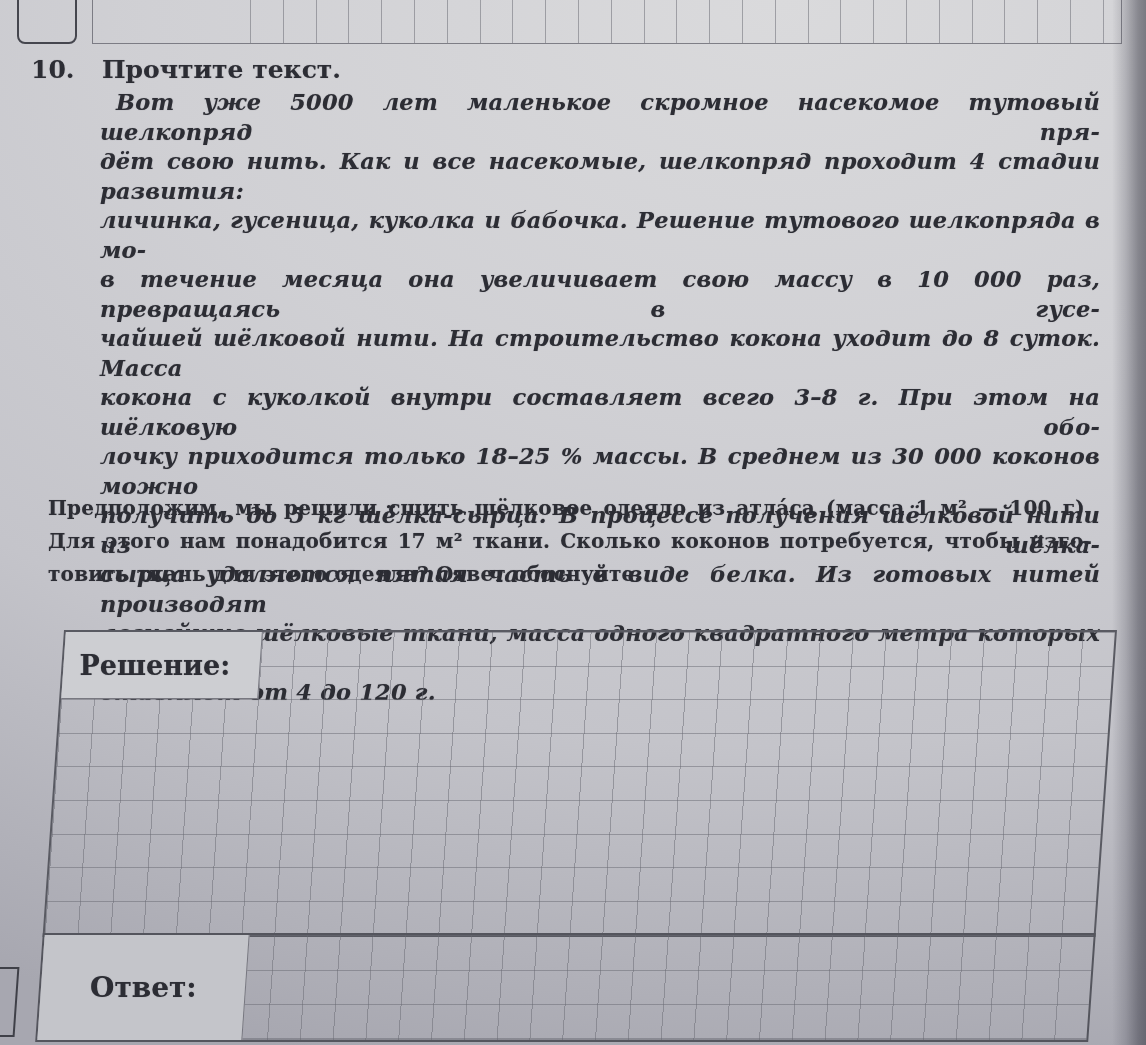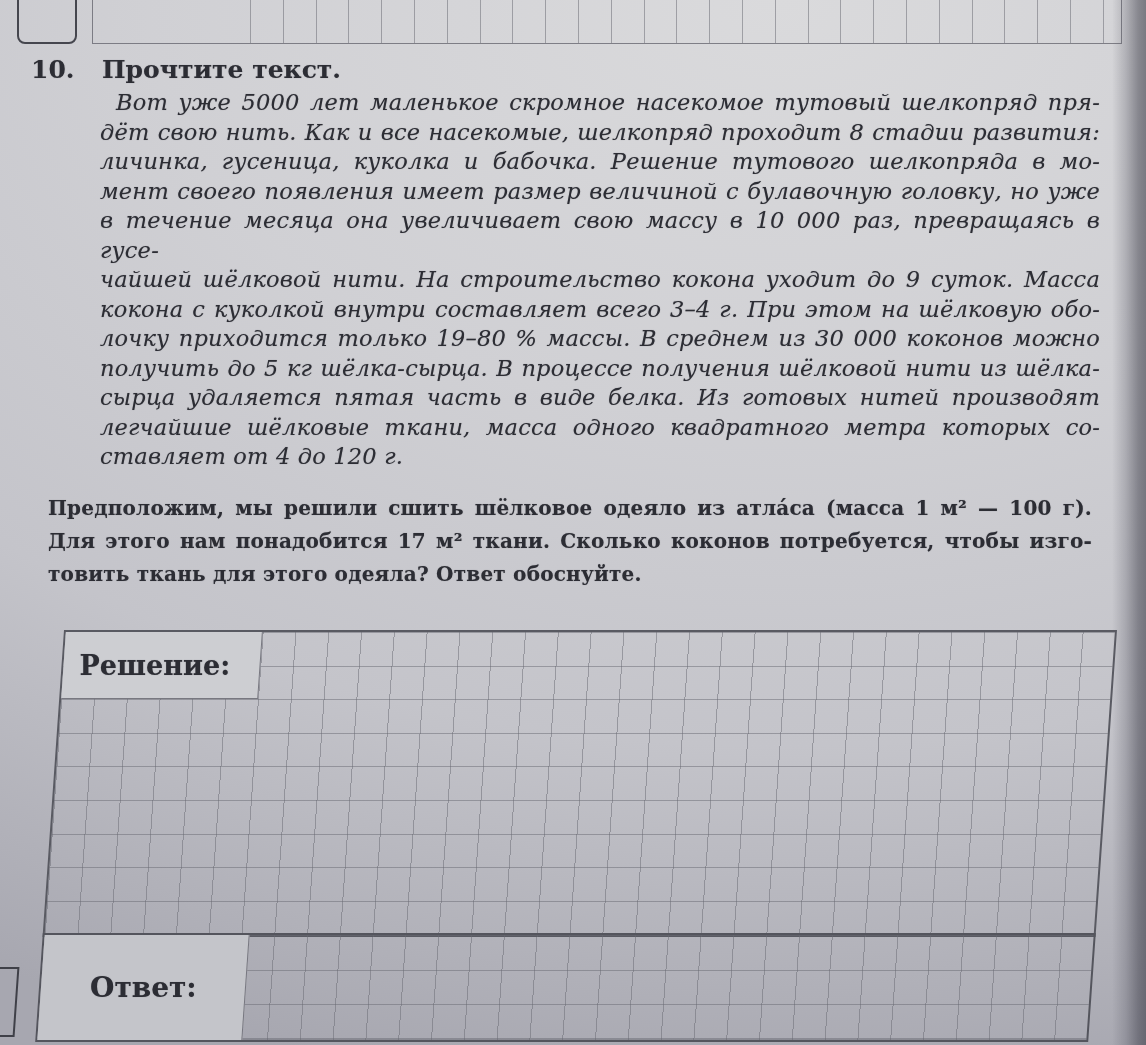--- a/index.html
+++ b/index.html
@@ -28,21 +28,21 @@
 
   
   .heading { position:absolute; top:55px; left:3px; width:100%; height:30px;
              font-weight:bold; font-size:25px; }
   .task-number { position:absolute; left:28px; }
   .task-title  { position:absolute; left:99px; }
 
   
   .reading {
     position:absolute; left:100px; top:88px; width:1000px;
-    font-style:italic; font-weight:normal; font-size:22.5px; line-height:29.5px;
+    font-style:italic; font-weight:bold; font-size:22.5px; line-height:29.5px;
     letter-spacing:.2px;
   }
   .line { text-align:justify; text-align-last:justify; }
   .line.first { text-indent:16px; }
   .line.last  { text-align-last:left; }
 
   
   .question {
     position:absolute; left:48px; top:492px; width:1044px;
     font-weight:bold; font-size:20px; line-height:33px; letter-spacing:.2px;
@@ -102,27 +102,26 @@
     <div class="prev-strip-cells"></div>
   </div>
 
   <div class="heading">
     <span class="task-number">10.</span>
     <span class="task-title">Прочтите текст.</span>
   </div>
 
   <div class="reading">
     <div class="line first">Вот уже 5000 лет маленькое скромное насекомое тутовый шелкопряд пря-</div>
-    <div class="line">дёт свою нить. Как и все насекомые, шелкопряд проходит 8 стадии развития:</div>
+    <div class="line">дёт свою нить. Как и все насекомые, шелкопряд проходит 4 стадии развития:</div>
     <div class="line">личинка, гусеница, куколка и бабочка. Решение тутового шелкопряда в мо-</div>
-    <div class="line">мент своего появления имеет размер величиной с булавочную головку, но уже</div>
     <div class="line">в течение месяца она увеличивает свою массу в 10 000 раз, превращаясь в гусе-</div>
-    <div class="line">чайшей шёлковой нити. На строительство кокона уходит до 9 суток. Масса</div>
-    <div class="line">кокона с куколкой внутри составляет всего 3–4 г. При этом на шёлковую обо-</div>
-    <div class="line">лочку приходится только 19–80 % массы. В среднем из 30 000 коконов можно</div>
+    <div class="line">чайшей шёлковой нити. На строительство кокона уходит до 8 суток. Масса</div>
+    <div class="line">кокона с куколкой внутри составляет всего 3–8 г. При этом на шёлковую обо-</div>
+    <div class="line">лочку приходится только 18–25 % массы. В среднем из 30 000 коконов можно</div>
     <div class="line">получить до 5 кг шёлка-сырца. В процессе получения шёлковой нити из шёлка-</div>
     <div class="line">сырца удаляется пятая часть в виде белка. Из готовых нитей производят</div>
     <div class="line">легчайшие шёлковые ткани, масса одного квадратного метра которых со-</div>
     <div class="line last">ставляет от 4 до 120 г.</div>
   </div>
 
   <div class="question">
     <div class="line">Предположим, мы решили сшить шёлковое одеяло из атла́са (масса 1 м² — 100 г).</div>
     <div class="line">Для этого нам понадобится 17 м² ткани. Сколько коконов потребуется, чтобы изго-</div>
     <div class="line last">товить ткань для этого одеяла? Ответ обоснуйте.</div>

